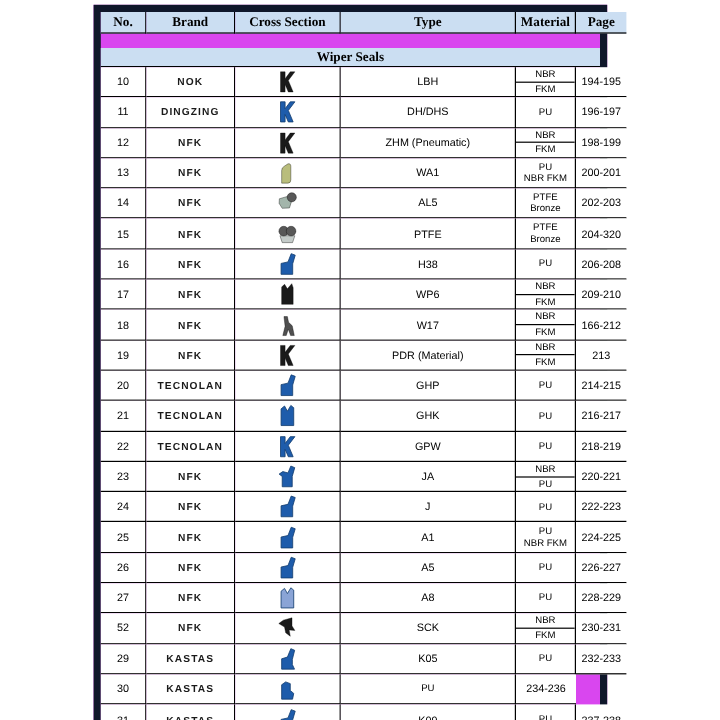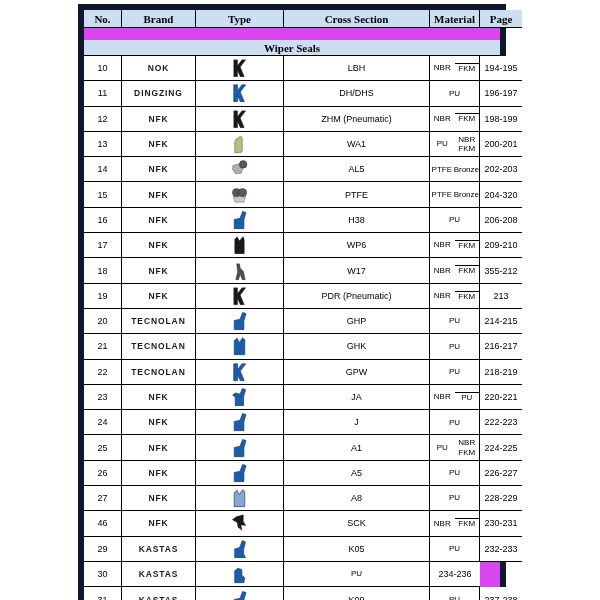--- a/index.html
+++ b/index.html
@@ -30,35 +30,35 @@
     font-family:"Liberation Serif",serif;font-weight:bold;font-size:11px;
     box-sizing:border-box;
     margin-top:12px;
   }
   .data .cell{height:25.3px;font-size:9px;}
   .data:last-child .cell{border-bottom:none;}
   .cell.brand{letter-spacing:.9px;font-size:8.5px;font-weight:bold;color:#1a1a1a;}
   .cell.no{font-size:9px;}
   .cell.type{font-size:9px;}
   .cell.page{font-size:9px;}
-  .cell.mat{flex-direction:row;padding:0;font-size:8px;line-height:9.5px;}
+  .cell.mat{flex-direction:column;padding:0;font-size:8px;line-height:9.5px;}
   .mat-half{flex:1 1 0;width:100%;display:flex;align-items:center;justify-content:center;}
   .mat-half.divided{border-top:1px solid #000;}
   .mat-line{width:100%;}
   .xsec svg{display:block;}
 </style>
 </head>
 <body>
 
 <div class="seal-table">
   <div class="row header">
     <div class="cell">No.</div>
     <div class="cell">Brand</div>
+    <div class="cell">Cross Section</div>
     <div class="cell">Type</div>
-    <div class="cell">Cross Section</div>
     <div class="cell">Material</div>
     <div class="cell last">Page</div>
   </div>
   <div class="section-row">
     <div class="section-cell">Wiper Seals</div>
   </div>
   <div id="rows">
       <div class="row data">
         <div class="cell no">10</div>
         <div class="cell brand">NOK</div>
@@ -204,33 +204,33 @@
             <g fill="#4f4f4f" stroke="rgba(0,0,0,0.45)" stroke-width="0.7">
               <path d="M8 21 L10 13 L9 4.5 H12 L13 9.5 L16.2 12.5 L18 21 H14.8 L12.8 15.5 L11 21 Z"></path>
             </g>
           </svg>
         </div>
         <div class="cell type">W17</div>
         <div class="cell mat">
           <div class="mat-half">NBR</div>
           <div class="mat-half divided">FKM</div>
         </div>
-        <div class="cell page last">355-212</div>
+        <div class="cell page last">166-212</div>
       </div>
       <div class="row data">
         <div class="cell no">19</div>
         <div class="cell brand">NFK</div>
         <div class="cell xsec">
           <svg width="23" height="24" viewBox="0 0 24 24">
             <g fill="#1a1a1a" stroke="rgba(0,0,0,0.45)" stroke-width="0.7">
               <path d="M6 3.5 H10 V9.5 L14.5 3.5 H18.5 L12.8 11 L17 21 H12.8 L10 14.5 V21 H6 Z"></path>
             </g>
           </svg>
         </div>
-        <div class="cell type">PDR (Pneumatic)</div>
+        <div class="cell type">PDR (Material)</div>
         <div class="cell mat">
           <div class="mat-half">NBR</div>
           <div class="mat-half divided">FKM</div>
         </div>
         <div class="cell page last">213</div>
       </div>
       <div class="row data">
         <div class="cell no">20</div>
         <div class="cell brand">TECNOLAN</div>
         <div class="cell xsec">
@@ -354,21 +354,21 @@
             </g>
           </svg>
         </div>
         <div class="cell type">A8</div>
         <div class="cell mat">
           <div class="mat-line">PU</div>
         </div>
         <div class="cell page last">228-229</div>
       </div>
       <div class="row data">
-        <div class="cell no">46</div>
+        <div class="cell no">52</div>
         <div class="cell brand">NFK</div>
         <div class="cell xsec">
           <svg width="23" height="24" viewBox="0 0 24 24">
             <g fill="#1a1a1a" stroke="rgba(0,0,0,0.45)" stroke-width="0.7">
               <path d="M8.5 5.5 L16 3.5 V10.5 L18.5 14.5 L13.5 14 L14.5 19.5 L10.5 16.5 L9.5 11.5 L4.5 8.5 Z"></path>
             </g>
           </svg>
         </div>
         <div class="cell type">SCK</div>
         <div class="cell mat">

